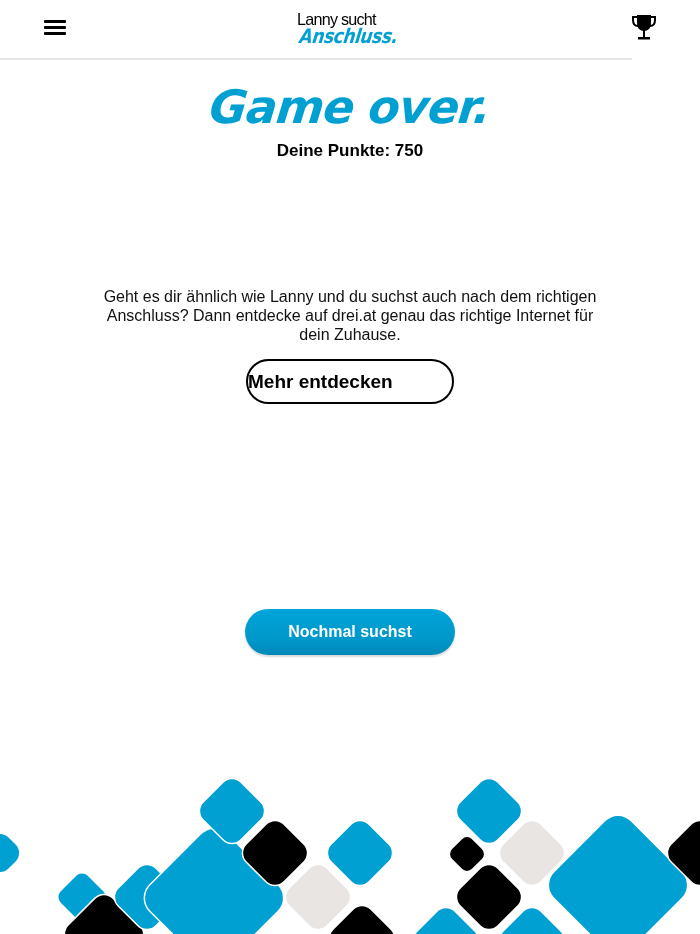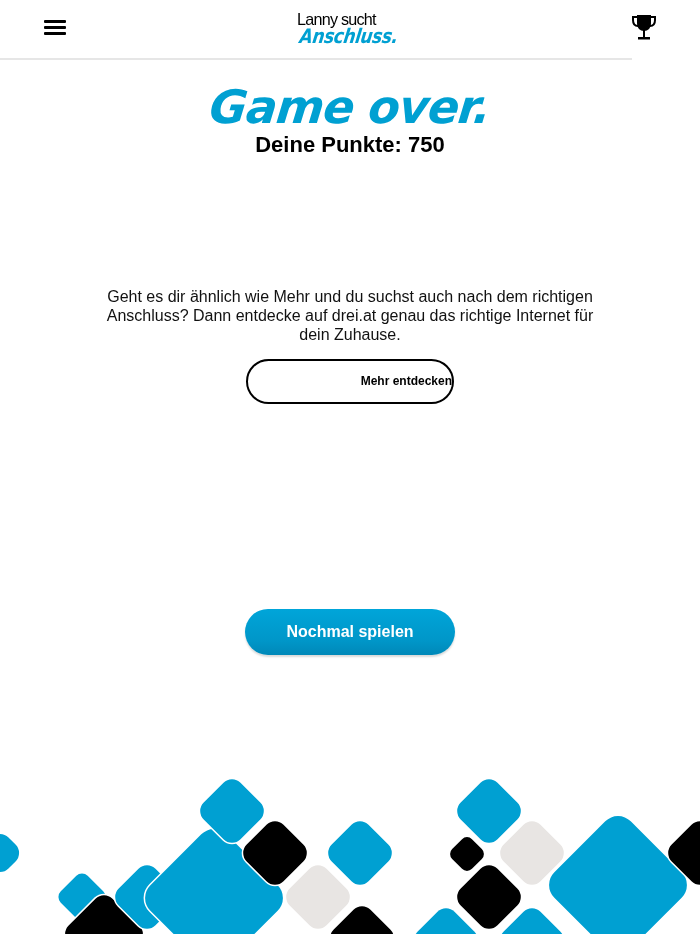--- a/index.html
+++ b/index.html
@@ -28,31 +28,31 @@
   }
   .trophy { position:absolute; left:632px; top:14px; width:24px; height:28px; cursor:pointer; }
 
   .title {
     position:absolute; left:0; top:80px; width:700px; text-align:center;
     font-size:46px; font-weight:bold; font-style:italic; color:#00a0d2;
     font-family:"DejaVu Sans", sans-serif; letter-spacing:-1px;
     transform:skewX(-6deg);
   }
   .score {
-    position:absolute; left:0; top:132px; width:700px; text-align:center;
-    font-size:22px; font-weight:bold;
+    position:absolute; left:0; top:141px; width:700px; text-align:center;
+    font-size:17px; font-weight:bold;
   }
   .promo {
     position:absolute; left:90px; top:287px; width:520px; text-align:center;
     font-size:16px; line-height:19px; color:#111;
   }
   .btn-outline {
     position:absolute; left:246px; top:359px; width:204px; height:41px;
     border:2.5px solid #000; border-radius:24px; background:#fff;
-    font-size:12px; font-weight:bold; color:#000; text-align:right; line-height:41px;
+    font-size:19px; font-weight:bold; color:#000; text-align:left; line-height:41px;
     cursor:pointer;
   }
   .btn-primary {
     position:absolute; left:245px; top:609px; width:210px; height:46px;
     border-radius:24px; background:linear-gradient(180deg,#00a5d9 0%,#0096c8 70%,#0088b8 100%);
     box-shadow:0 2px 2px rgba(0,0,0,0.15);
     font-size:16px; font-weight:bold; color:#fff; text-align:center; line-height:46px;
     cursor:pointer;
   }
   .deco { position:absolute; left:0; top:740px; width:700px; height:194px; overflow:hidden; }
@@ -81,25 +81,25 @@
       <path d="M19 3 H23 V6 C23 10 21 12 18 12" fill="none" stroke="#000" stroke-width="2"></path>
       <rect x="11" y="16" width="2" height="7" fill="#000"></rect>
       <rect x="6" y="23" width="12" height="2.5" fill="#000"></rect>
     </svg>
   </div>
 </div>
 
 <div class="title">Game over.</div>
 <div class="score">Deine Punkte: 750</div>
 
-<div class="promo">Geht es dir ähnlich wie Mehr und du suchst auch nach dem richtigen Anschluss? Dann entdecke auf drei.at genau das richtige Internet für dein Zuhause.</div>
+<div class="promo">Geht es dir ähnlich wie Lanny und du suchst auch nach dem richtigen Anschluss? Dann entdecke auf drei.at genau das richtige Internet für dein Zuhause.</div>
 
 <div class="btn-outline">Mehr entdecken</div>
 
-<div class="btn-primary">Nochmal spielen</div>
+<div class="btn-primary">Nochmal suchst</div>
 
 <div class="deco">
 
   <div class="tile" style="left:-17px;top:96px;width:34px;height:34px;background:#00a0d2;"></div>
   <div class="tile" style="left:63px;top:138px;width:38px;height:38px;background:#00a0d2;border-radius:8px;"></div>
   <div class="tile" style="left:73px;top:163px;width:62px;height:62px;background:#000;"></div>
   <div class="tile" style="left:121px;top:131px;width:52px;height:52px;background:#00a0d2;"></div>
   <div class="tile" style="left:160px;top:104px;width:108px;height:108px;background:#00a0d2;border-radius:18px;"></div>
   <div class="tile" style="left:206px;top:45px;width:52px;height:52px;background:#00a0d2;"></div>
   <div class="tile" style="left:249px;top:87px;width:52px;height:52px;background:#000;"></div>

